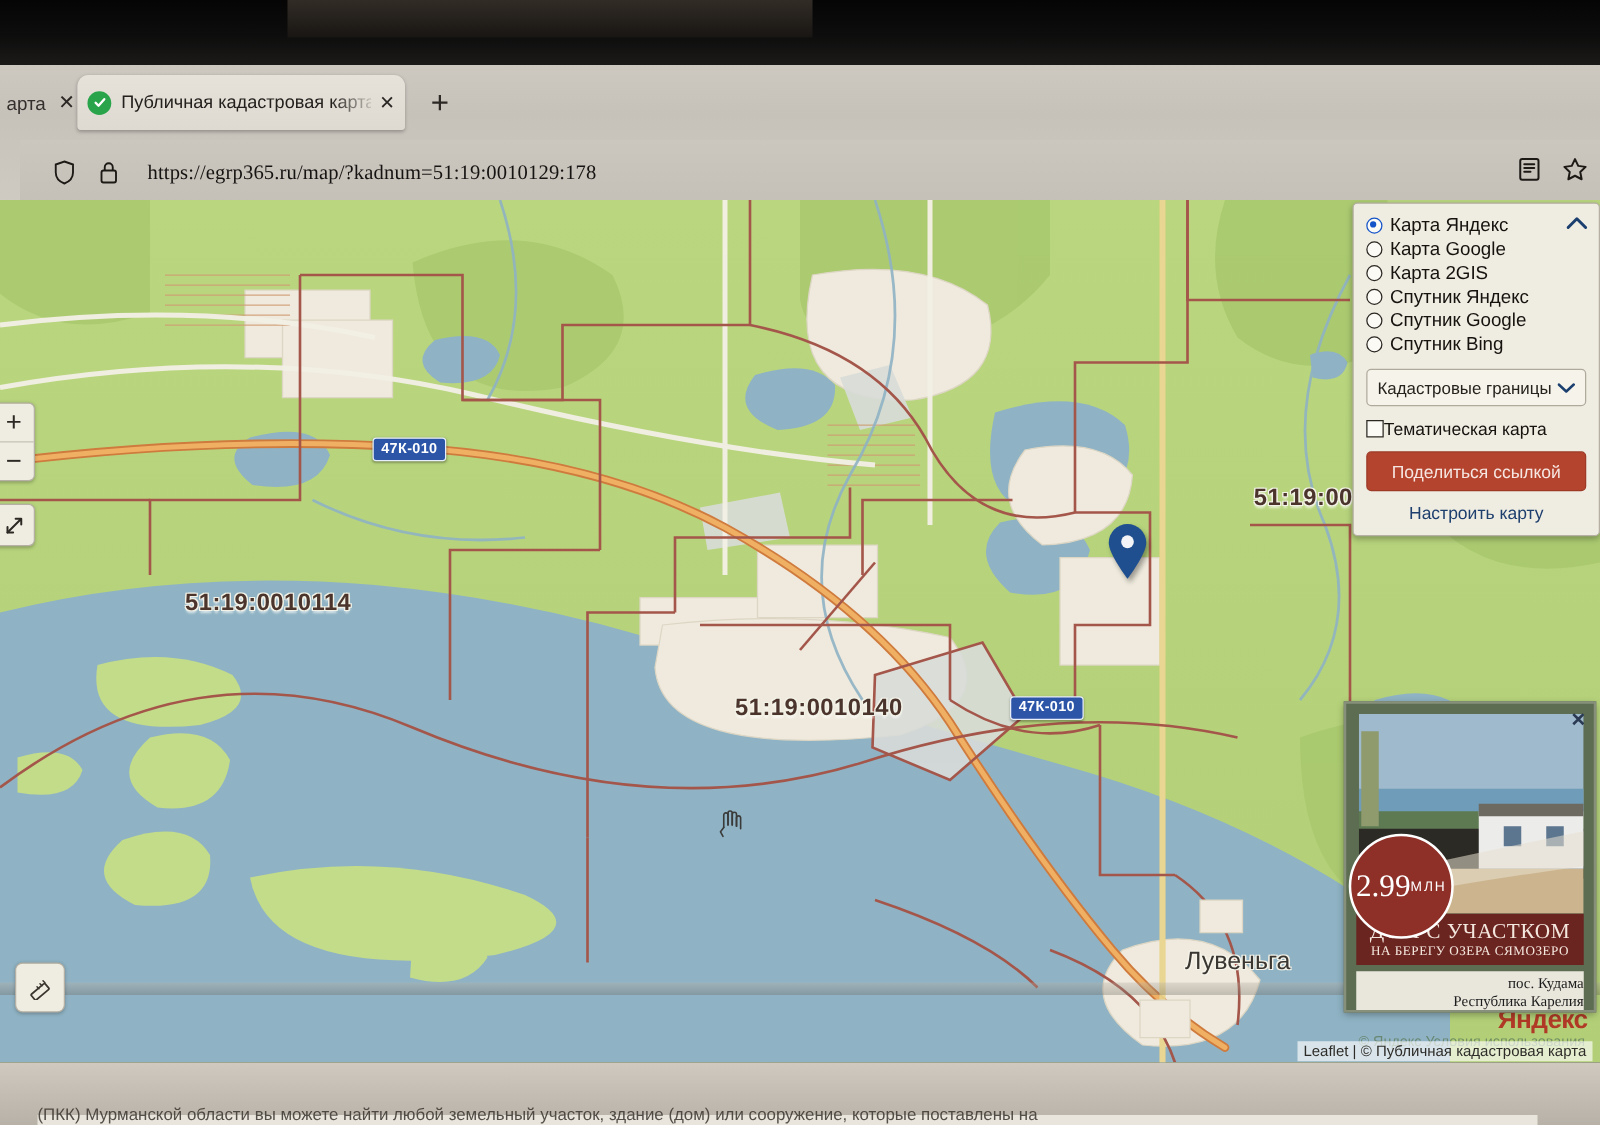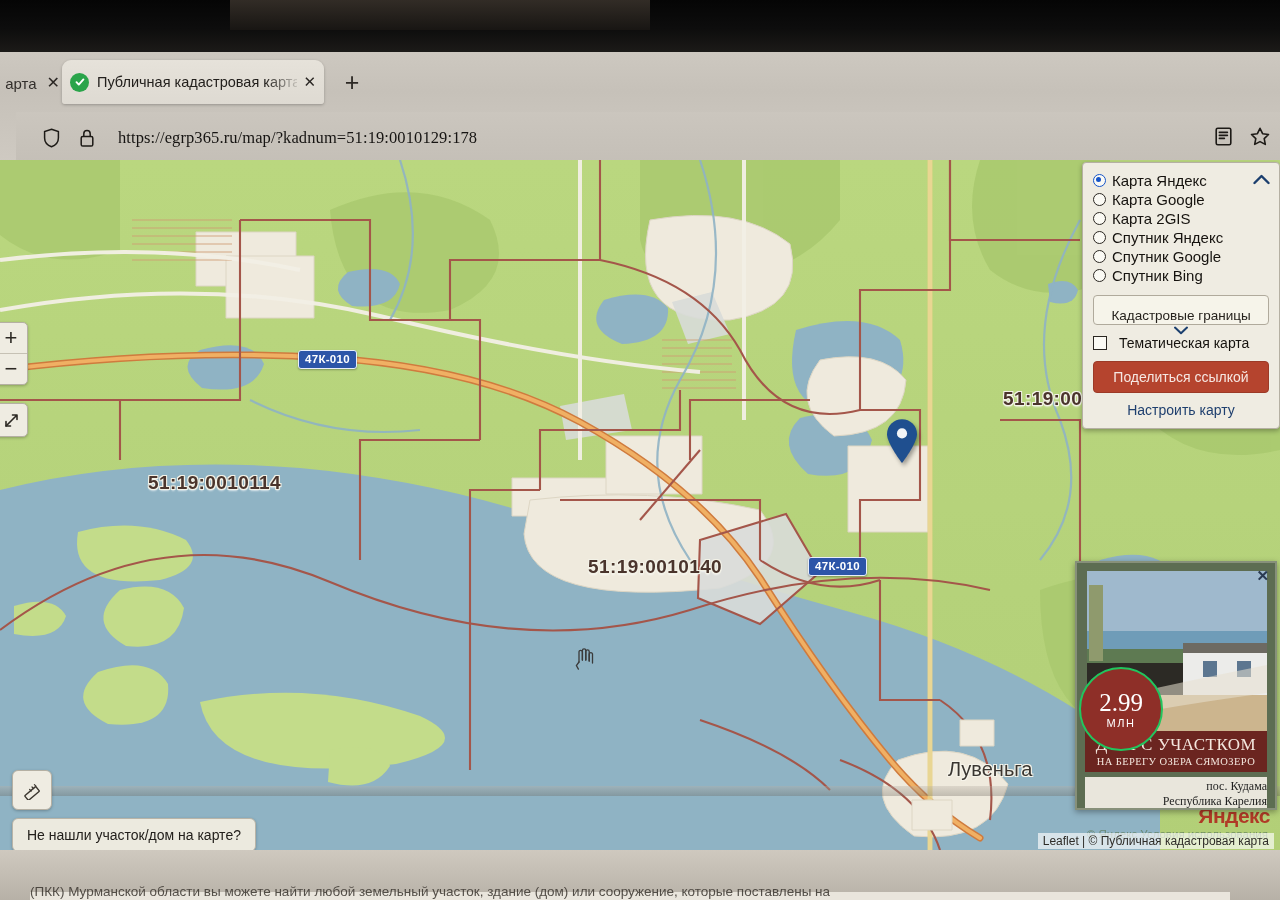--- a/index.html
+++ b/index.html
@@ -261,28 +261,27 @@
     content:""; position:absolute; left:2.2px; top:2.2px;
     width:5.2px;height:5.2px;border-radius:50%;background:#1554c8;
   }
   .layers-sel {
     margin-top: 10px;
     height: 30px;
     border: 1px solid #b0aa9c;
     border-radius: 4px;
     background: #f6f4ea;
     display:flex; align-items:center; justify-content:space-between;
-    padding: 12px 8px;
+    padding: 0 8px;
     font-size: 13.5px; color: #26221d;
     cursor: pointer;
     box-sizing:border-box;
-    flex-direction:column;
   }
   .chk-row {
-    display:flex; align-items:center; gap:12px;
+    display:flex; align-items:center; gap:0;
     margin-top: 10px; font-size: 14px; color:#16130f; cursor:pointer;
   }
   .chk {
     width: 14px; height: 14px; border: 1.6px solid #2b2722;
     background: #fbfaf4; flex:0 0 auto; box-sizing:border-box;
   }
   .share-btn {
     margin-top: 10px; width: 100%;
     background: #b5442e; color: #f6e7e2;
     border: 1px solid #9c3a27; border-radius: 4px;
@@ -304,22 +303,22 @@
     z-index: 27; overflow: hidden;
   }
   .ad-close {
     position:absolute; right: 6px; top: 4px; z-index: 5;
     color:#2a3a52; font-size: 15px; cursor:pointer; font-weight: 700;
   }
   .ad-photo { position:absolute; left:10px; top:8px; right:8px; height: 160px; overflow:hidden; }
   .ad-price {
     position: absolute; left: 2px; top: 104px;
     width: 80px; height: 80px; border-radius: 50%;
-    background: #8e2f28; border: 2px solid #22c55e;
-    color: #fff; display:flex; flex-direction:column;
+    background: #8e2f28; border: 2px solid #ffffff;
+    color: #fff; display:flex; flex-direction:row;
     align-items:center; justify-content:center;
     z-index: 4;
   }
   .ad-price .num { font-size: 25px; font-family:"Liberation Serif",serif; line-height: 1; }
   .ad-price .unit { font-size: 11px; letter-spacing: 1.5px; margin-top: 2px; }
   .ad-title {
     position:absolute; left: 8px; right: 8px; top: 168px;
     background: #6b2520; color: #f4e7de;
     text-align:center; padding: 4px 2px 5px;
     z-index: 3;
@@ -594,21 +593,20 @@
       </svg>
     </div>
 
     <div class="measure-btn">
       <svg width="20" height="20" viewBox="0 0 20 20">
         <rect x="2.5" y="10.4" width="14.5" height="6" rx="1" transform="rotate(-40 10 13)" fill="none" stroke="#3a352e" stroke-width="1.4"></rect>
         <path d="M7.6 9.4 l1.6 1.6 M10 7 l1.6 1.6 M12.4 4.6 l1.6 1.6" stroke="#3a352e" stroke-width="1.2" stroke-linecap="round"></path>
       </svg>
     </div>
 
-    <div class="notfound-btn">Не нашли участок/дом на карте?</div>
 
     <div class="layers">
       <span class="collapse">
         <svg width="17" height="11" viewBox="0 0 17 11">
             <path d="M1.5 9 L8.5 2 L15.5 9" stroke="#1b3f6e" stroke-width="2.4" fill="none" stroke-linecap="round" stroke-linejoin="round"></path>
           </svg>
       </span>
 
       <div class="radio-row">
         <span class="radio on"></span>

